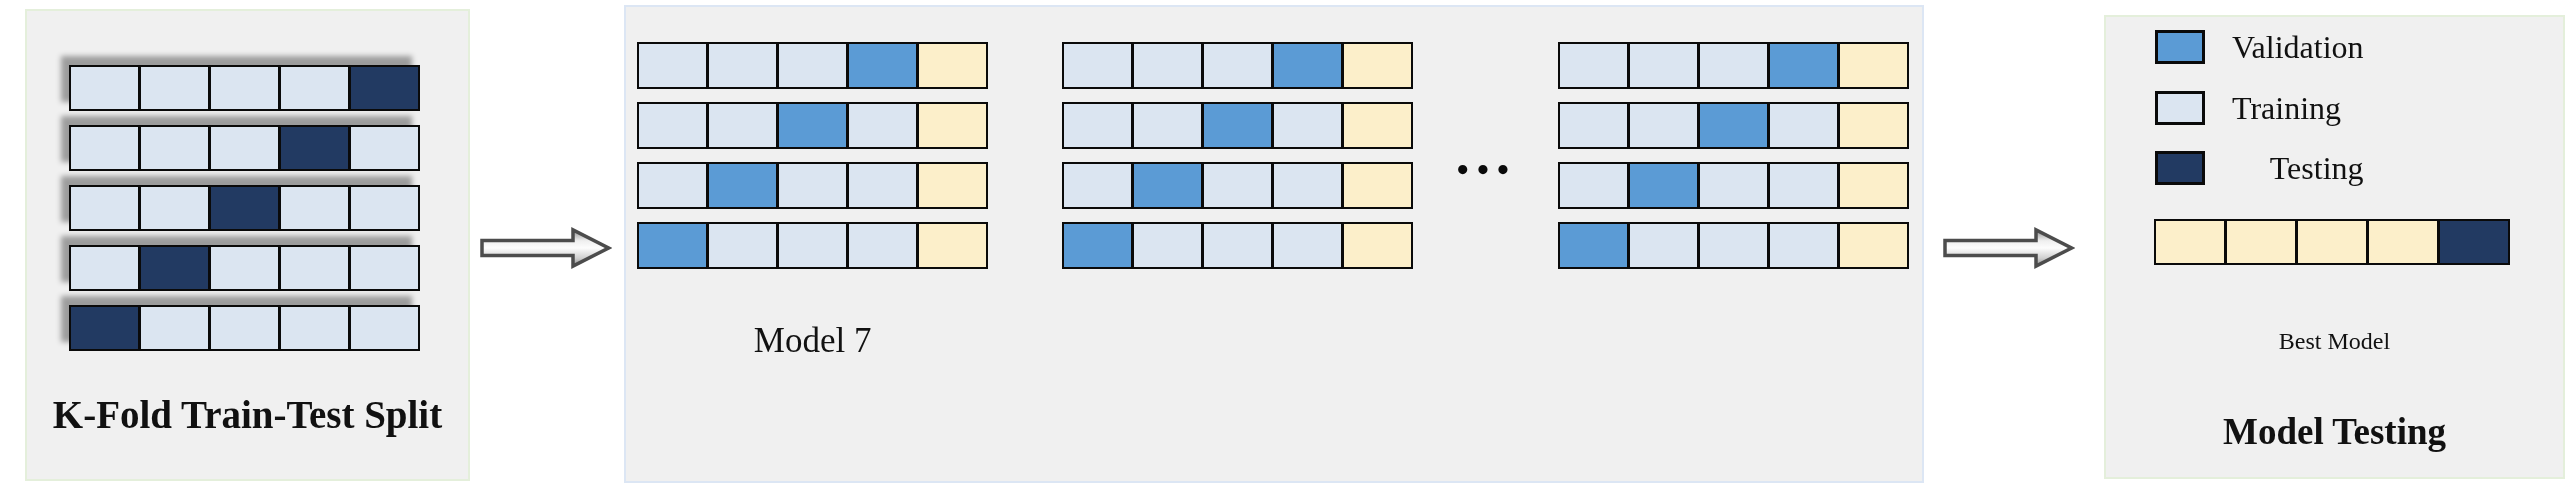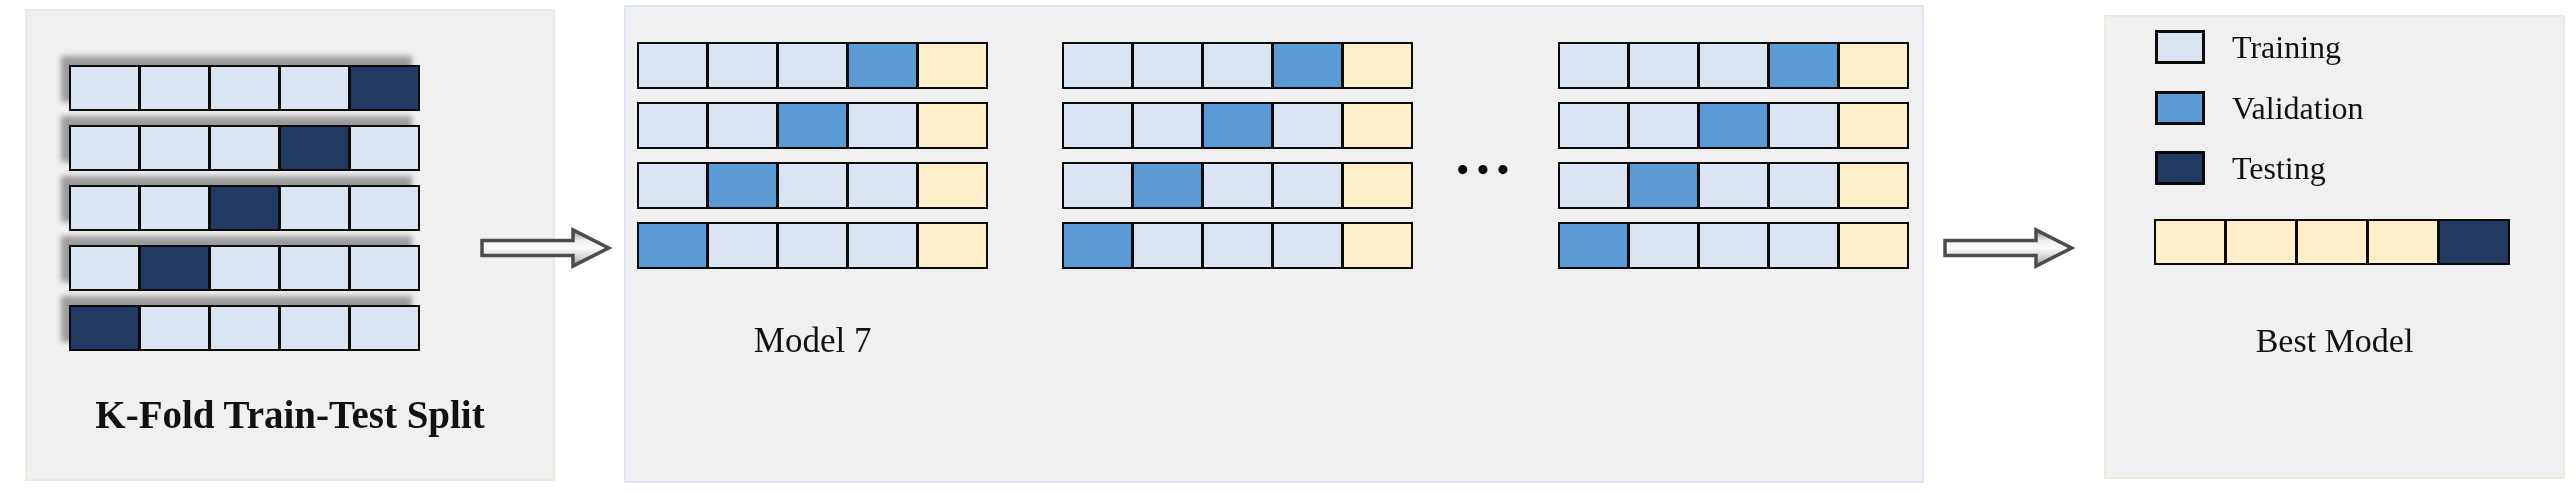--- a/index.html
+++ b/index.html
@@ -4,21 +4,21 @@
 <style>
   html,body{margin:0;padding:0;background:#ffffff;}
   .canvas{
     position:relative;width:2576px;height:493px;background:#ffffff;overflow:hidden;
     font-family:"Liberation Serif","DejaVu Serif",serif;color:#111;
   }
   .panel{position:absolute;box-sizing:border-box;background:#f0f0f0;}
   .panel-green{border:2.9px solid #e4efdb;}
   .panel-blue{border:2.9px solid #dce6f4;}
 
-  #panel-kfold{left:25px;top:9.4px;width:530px;height:472px;}
+  #panel-kfold{left:25px;top:9.4px;width:445px;height:472px;}
   #panel-sparsity{left:624px;top:4.7px;width:1300px;height:478px;}
   #panel-testing{left:2104px;top:15.3px;width:461px;height:464px;}
 
   .grid{position:absolute;}
   .fold-row{
     display:flex;background:#0a0a0a;border:2.9px solid #0a0a0a;gap:2.9px;box-sizing:border-box;
   }
   .cell{flex:1;}
   #kfold-grid{left:42px;top:54px;width:351px;}
   #kfold-grid .fold-row{height:46px;margin-bottom:14px;box-shadow:-7.7px -8.8px 5.3px rgba(0,0,0,0.35);}
@@ -47,31 +47,31 @@
   .panel-title{
     position:absolute;left:0;right:0;margin:0;text-align:center;
     font-weight:bold;white-space:nowrap;
   }
   #kfold-title{top:381px;font-size:39px;line-height:45px;}
   #sparsity-title{top:419px;font-size:37px;line-height:44px;}
   #testing-title{top:393px;font-size:37px;line-height:44px;}
 
   .legend{position:absolute;left:49px;top:13px;}
   .legend-item{display:flex;align-items:center;margin-bottom:26.5px;height:34px;}
-  .legend-item:last-child{margin-bottom:12px;}
+  .legend-item:last-child{margin-bottom:12px;justify-content:space-between;}
   .swatch{
     width:50px;height:34px;border:3.5px solid #0a0a0a;box-sizing:border-box;flex:0 0 auto;
   }
   .legend-label{margin-left:27px;font-size:32px;line-height:34px;white-space:nowrap;}
 
   #best-grid{left:48px;top:202px;width:356px;}
   #best-grid .fold-row{height:46px;}
   .best-label{
     position:absolute;left:0;right:0;top:304px;text-align:center;
-    font-size:34px;line-height:40px;white-space:nowrap;
+    font-size:24px;line-height:40px;white-space:nowrap;
   }
 
   .arrow{position:absolute;width:134px;height:42px;}
   #arrow-1{left:478px;top:227px;}
   #arrow-2{left:1941px;top:227px;}
 </style>
 </head>
 <body>
 
 <div class="canvas">
@@ -237,39 +237,40 @@
         <stop offset="0.78" stop-color="#cfcfcf"></stop>
         <stop offset="1" stop-color="#8f8f8f"></stop>
       </linearGradient>
     </defs>
     <polygon points="6,23 162,23 162,5 223,36 162,67 162,49 6,49" fill="url(#agrad2)" stroke="#4c4c4c" stroke-width="6"></polygon>
   </svg>
 
   <section class="panel panel-green" id="panel-testing">
     <div class="legend">
       <div class="legend-item">
+        <span class="swatch" style="background: rgb(91, 155, 213);"></span>
+        <span class="legend-label">Validation</span>
+      </div>
+      <div class="legend-item">
         <span class="swatch" style="background: rgb(219, 229, 241);"></span>
         <span class="legend-label">Training</span>
-      </div>
-      <div class="legend-item">
-        <span class="swatch" style="background: rgb(91, 155, 213);"></span>
-        <span class="legend-label">Validation</span>
       </div>
       <div class="legend-item">
         <span class="swatch" style="background: rgb(34, 58, 98);"></span>
         <span class="legend-label">Testing</span>
       </div>
     </div>
 
     <div class="grid" id="best-grid">
         <div class="fold-row">
           <div class="cell" style="background: rgb(252, 239, 202);"></div>
           <div class="cell" style="background: rgb(252, 239, 202);"></div>
           <div class="cell" style="background: rgb(252, 239, 202);"></div>
           <div class="cell" style="background: rgb(252, 239, 202);"></div>
           <div class="cell" style="background: rgb(34, 58, 98);"></div>
         </div>
       </div>
     <div class="best-label">Best Model</div>
+    <h2 class="panel-title" id="testing-title">Model Testing</h2>
   </section>
 
 </div>
 
 
 </body></html>

